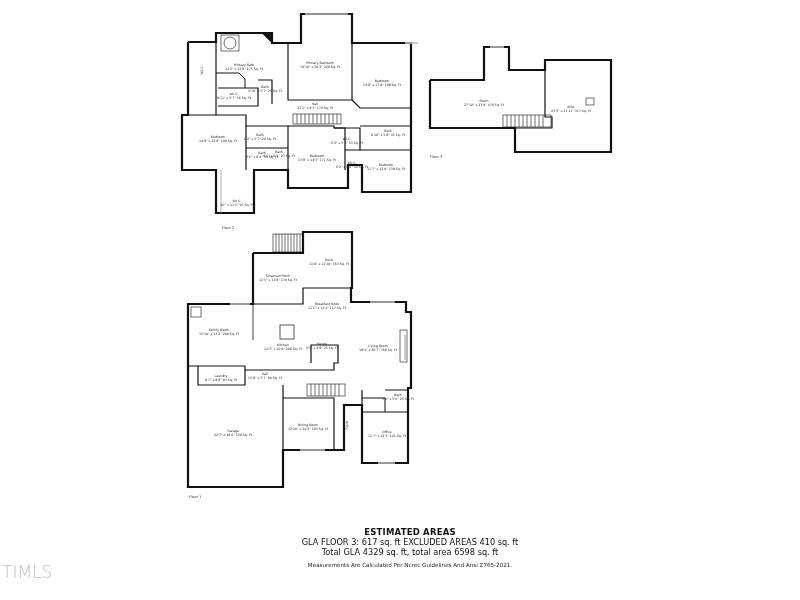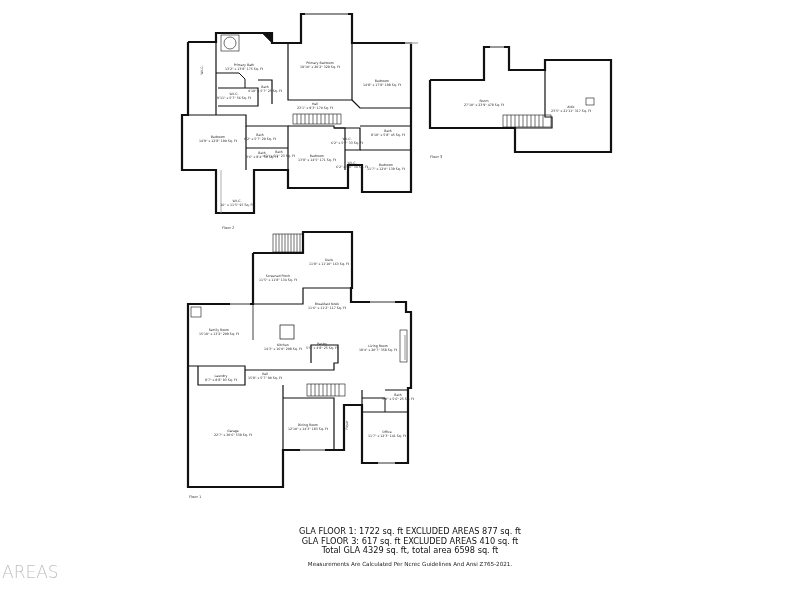--- a/index.html
+++ b/index.html
@@ -169,19 +169,19 @@
     <text class="lbl" x="398" y="396"><tspan x="398" dy="0">Bath</tspan><tspan x="398" dy="4">5'0" x 5'6" 25 Sq. Ft</tspan></text>
     <text class="lbl" x="348" y="425" transform="rotate(-90 348 425)"><tspan>Foyer</tspan></text>
     <text class="lbl" x="308" y="426"><tspan x="308" dy="0">Dining Room</tspan><tspan x="308" dy="4">12'10" x 14'3" 183 Sq. Ft</tspan></text>
     <text class="lbl" x="387" y="433"><tspan x="387" dy="0">Office</tspan><tspan x="387" dy="4">11'7" x 12'3" 141 Sq. Ft</tspan></text>
     <text class="lbl" x="233" y="432"><tspan x="233" dy="0">Garage</tspan><tspan x="233" dy="4">22'7" x 30'6" 539 Sq. Ft</tspan></text>
     <text class="floor-lbl" x="189" y="498">Floor 1</text>
   </g>
 </svg>
 
 <div class="summary">
-  <div class="line">GLA FLOOR 1: 1722 sq. ft EXCLUDED AREAS 877 sq. ft</div>
+  <div class="title">ESTIMATED AREAS</div>
   <div class="line">GLA FLOOR 3: 617 sq. ft EXCLUDED AREAS 410 sq. ft</div>
   <div class="line">Total GLA 4329 sq. ft, total area 6598 sq. ft</div>
   <div class="note">Measurements Are Calculated Per Ncrec Guidelines And Ansi Z765-2021.</div>
 </div>
 
-<div class="mls">AREAS</div>
+<div class="mls">TIMLS</div>
 
 </body></html>

